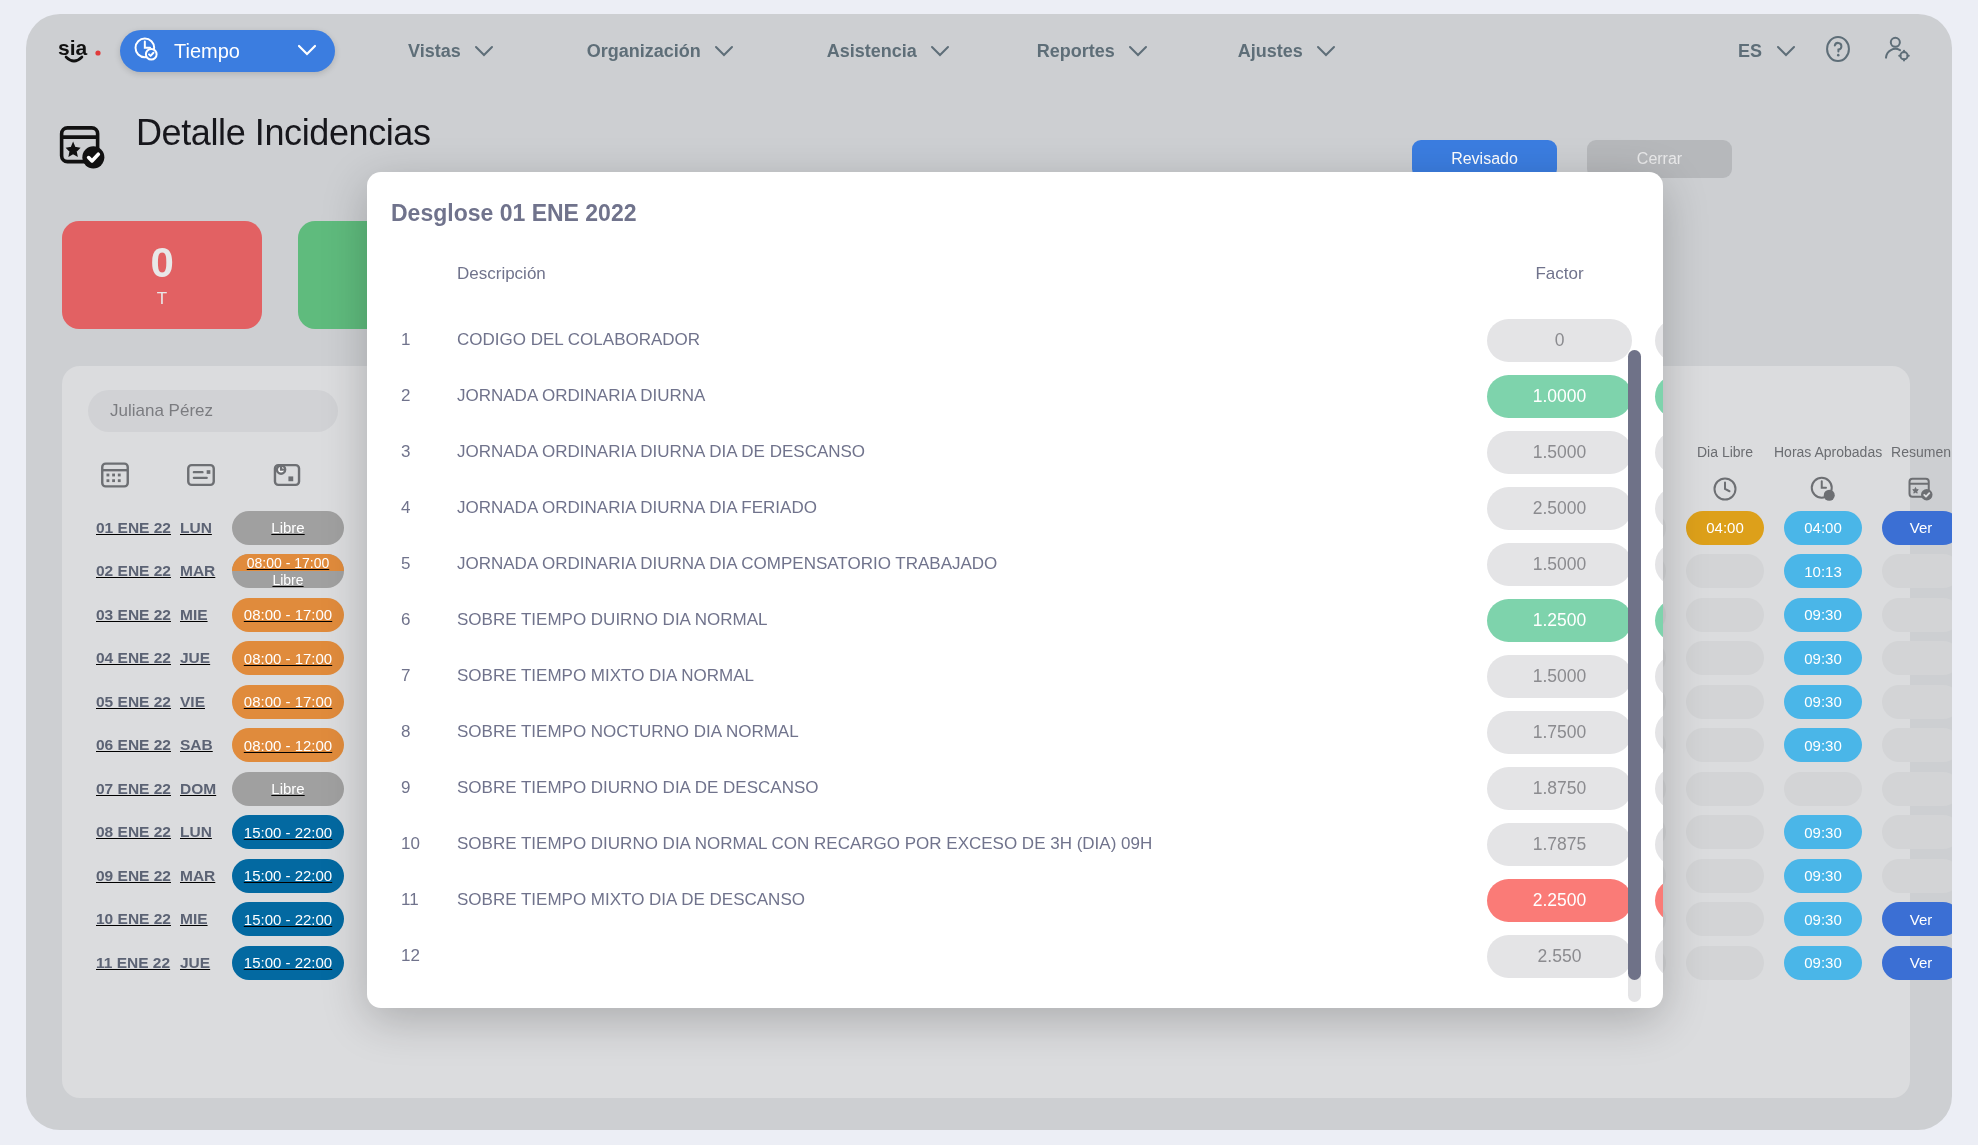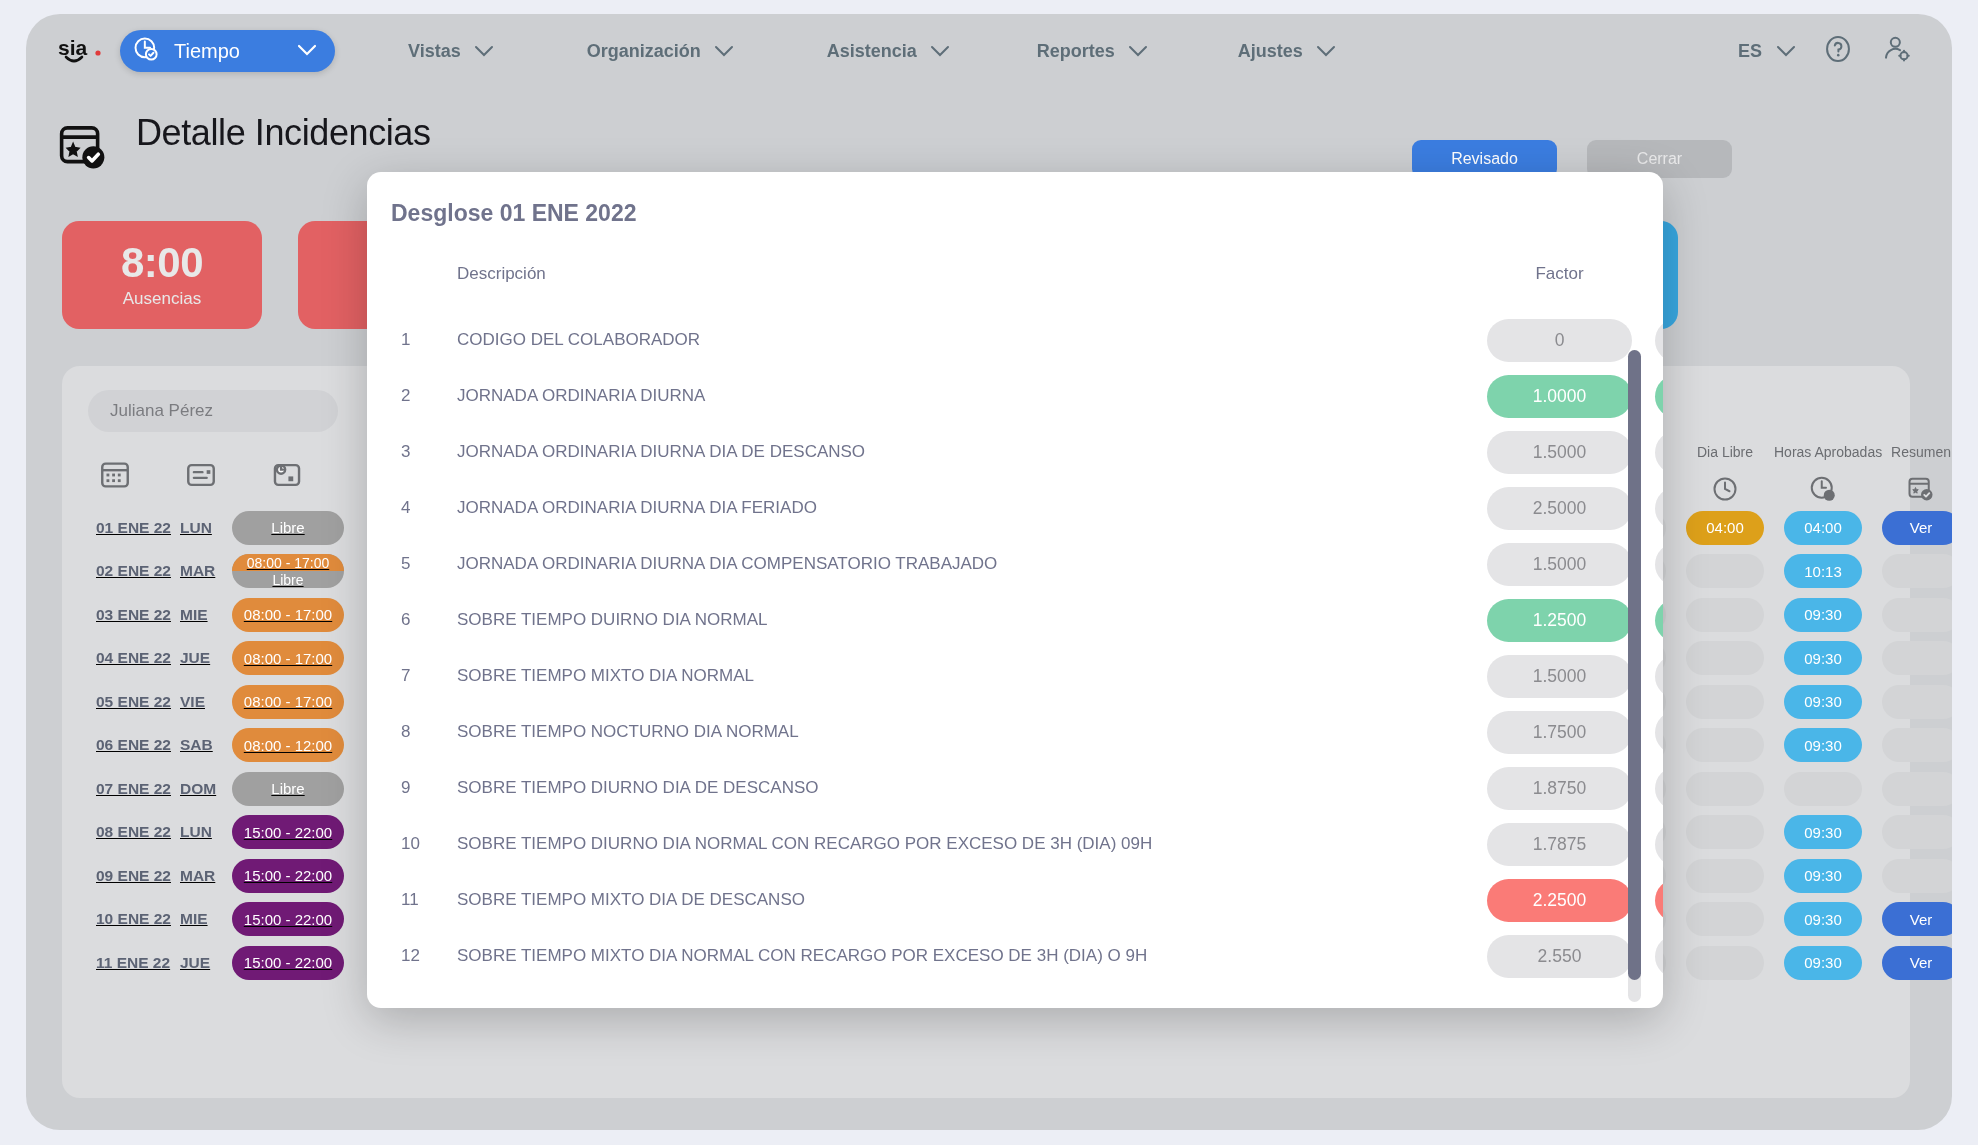--- a/index.html
+++ b/index.html
@@ -114,21 +114,21 @@
   .dayrow { height: 43.5px; display: flex; align-items: center; }
   .dr-date { width: 92px; font-size: 15.5px; font-weight: 700; color: #5c6374; padding-left: 8px; }
   .dr-dow { width: 52px; font-size: 15.5px; font-weight: 700; color: #5c6374; }
   .dr-chip {
     width: 112px; height: 34px; border-radius: 17px;
     display: flex; align-items: center; justify-content: center;
     font-size: 15px; color: #fff; overflow: hidden; position: relative;
   }
   .dr-chip.libre  { background: #a0a0a0; }
   .dr-chip.orange { background: #e08b3c; }
-  .dr-chip.navy   { background: #701a75; }
+  .dr-chip.navy   { background: #0369a1; }
   .dr-chip.split  { background: #a0a0a0; flex-direction: column; justify-content: flex-start; }
   .dr-chip.split .top {
     background: #e08b3c; width: 100%; height: 17px;
     display: flex; align-items: center; justify-content: center; font-size: 14px;
   }
   .dr-chip.split .bot {
     width: 100%; height: 17px;
     display: flex; align-items: center; justify-content: center; font-size: 14px;
   }
 
@@ -314,24 +314,20 @@
           <circle cx="16.6" cy="16.6" r="4.9" fill="#111" stroke="none"></circle>
           <path d="M14.5 16.7 l1.5 1.5 l2.8 -3" stroke="#fff" stroke-width="1.6" stroke-linecap="round" stroke-linejoin="round"></path>
         </svg>
       </span>
       <div class="page-title">Detalle Incidencias</div>
       <button class="btn-revisado">Revisado</button>
       <button class="btn-cerrar">Cerrar</button>
     </div>
 
     <div class="stats">
-      <div class="stat red">
-        <div class="v">8:00</div>
-        <div class="k">Ausencias</div>
-      </div>
       <div class="stat red">
         <div class="v">0</div>
         <div class="k">T</div>
       </div>
       <div class="stat green" style="width:200px">
         <div class="v"></div>
         <div class="k"></div>
       </div>
       <div class="stat green" style="width:200px"></div>
       <div class="stat green" style="width:200px"></div>
@@ -1111,21 +1107,20 @@
      <div class="mpill grey c-bruto">0.00</div>
      </div>
           <div class="mrow">
             <div class="mr-num">11</div>
      <div class="mr-desc">SOBRE TIEMPO MIXTO DIA DE DESCANSO</div>
      <div class="mpill red c-factor">2.2500</div>
      <div class="mpill red c-bruto">0.00</div>
      </div>
           <div class="mrow">
             <div class="mr-num">12</div>
-     <div class="mr-desc">SOBRE TIEMPO MIXTO DIA NORMAL CON RECARGO POR EXCESO DE 3H (DIA) O 9H</div>
      <div class="mpill grey c-factor">2.550</div>
      <div class="mpill grey c-bruto">0.00</div>
      </div>
         </div>
 
       <div class="mscroll">
         <div class="thumb"></div>
       </div>
     </div>
 

